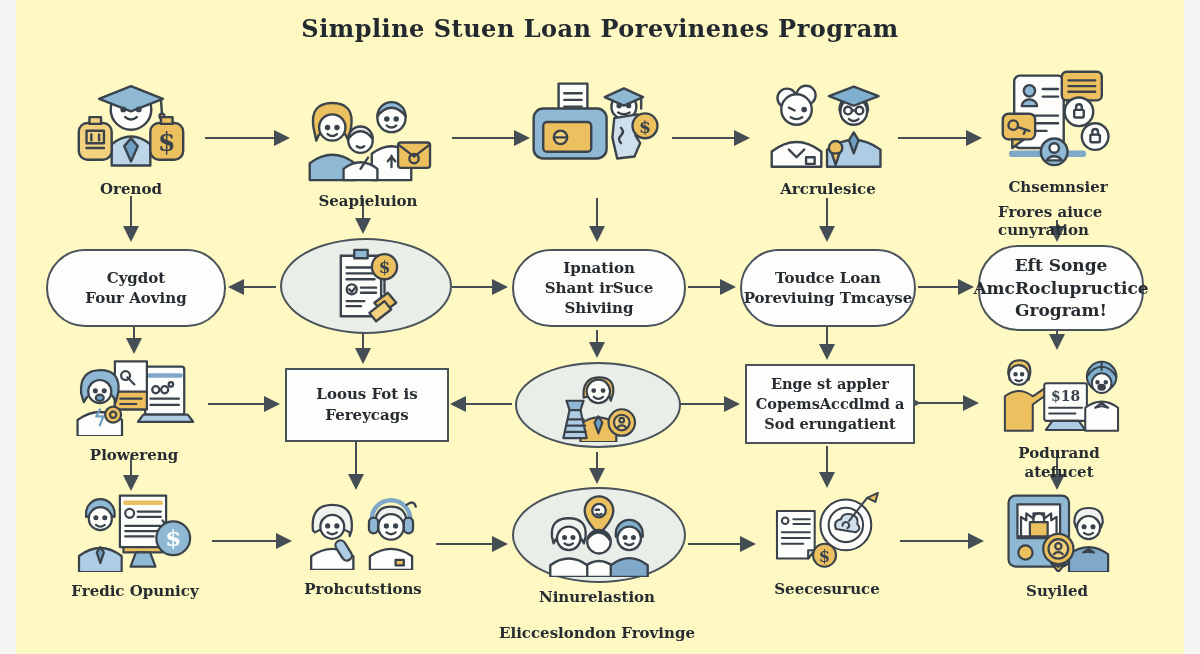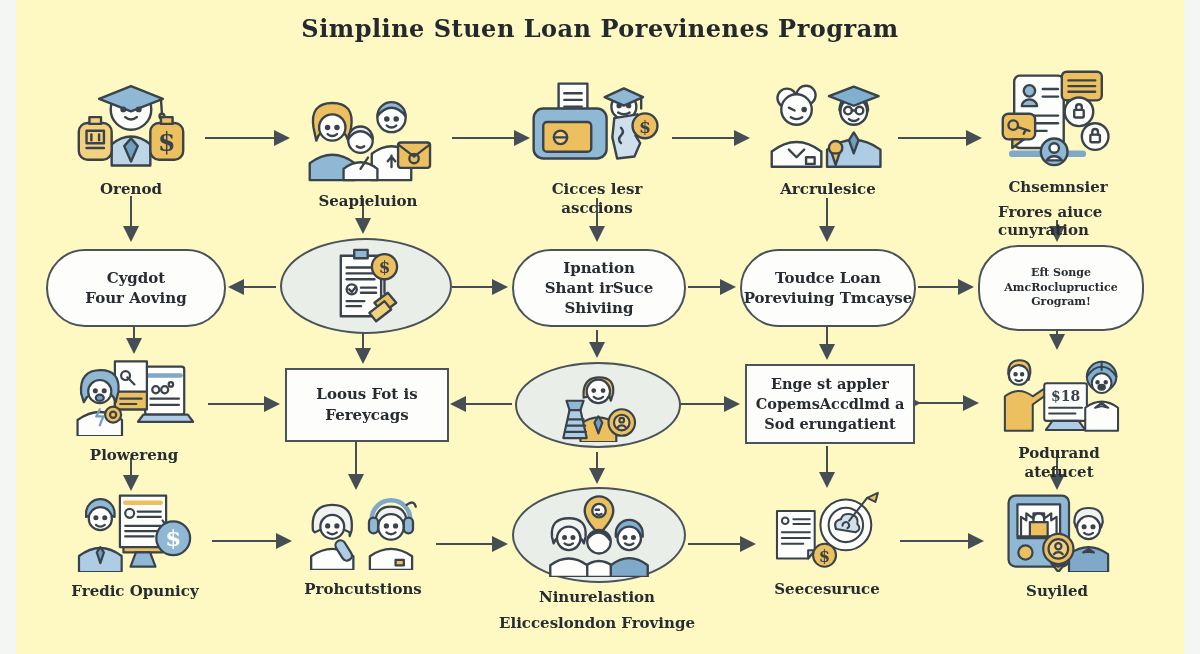--- a/index.html
+++ b/index.html
@@ -151,21 +151,20 @@
           <line x1="36" y1="27" x2="54" y2="27"></line>
           <line x1="36" y1="34" x2="54" y2="34"></line>
         <rect x="4" y="36" width="76" height="52" rx="10" fill="#8fb8d5"></rect>
         <rect x="14" y="50" width="50" height="31" rx="4" fill="#ecc05e"></rect>
         <circle cx="32" cy="66" r="7" fill="#f3d27f"></circle>
           <line x1="27" y1="66" x2="37" y2="66"></line>
         <circle cx="120" cy="54" r="13" fill="#ecc05e"></circle>
       </g>
       <text x="120" y="61" font-size="18" text-anchor="middle" fill="#3a434b">$</text>
     </svg>
-    <div class="lbl">Cicces lesr asccions</div>
   </div>
 
   <div class="node" style="left:764px;top:72px;width:128px">
     <svg class="ic" width="124" height="98" viewBox="0 0 130 100">
       <g stroke="#3a434b" stroke-width="2.5" stroke-linejoin="round" stroke-linecap="round">
         <circle cx="22" cy="26" r="10" fill="#fdfdfb"></circle>
           <circle cx="42" cy="23" r="10" fill="#fdfdfb"></circle>
         <circle cx="32" cy="38" r="16" fill="#fdfdfb"></circle>
         <path d="M24 36 l6 3" fill="none"></path>
           <circle cx="40" cy="38" r="1.7" fill="#3a434b"></circle>
@@ -257,21 +256,21 @@
   <div class="stadium" style="left:512px;top:249px;width:170px;height:74px">
     <div>Ipnation</div>
     <div>Shant irSuce Shiviing</div>
   </div>
 
   <div class="stadium" style="left:740px;top:249px;width:172px;height:74px">
     <div>Toudce Loan</div>
     <div>Poreviuing Tmcayse</div>
   </div>
 
-  <div class="stadium" style="left:978px;top:245px;width:162px;height:82px;font-size:11px">
+  <div class="stadium" style="left:978px;top:245px;width:162px;height:82px;font-size:17px">
     <div>Eft Songe</div>
     <div>AmcRoclupructice</div>
     <div>Grogram!</div>
   </div>
 
   <div class="node" style="left:72px;top:356px;width:124px">
     <svg class="ic" width="122" height="80" viewBox="0 0 135 90">
       <g stroke="#3a434b" stroke-width="2.5" stroke-linejoin="round" stroke-linecap="round">
         <rect x="80" y="12" width="44" height="54" rx="3" fill="#fdfdfb"></rect>
         <path d="M84 22 h36" stroke="#7fa8c9" stroke-width="5"></path>
@@ -437,21 +436,21 @@
         <circle cx="106" cy="54" r="14" fill="#fdfdfb"></circle>
         <circle cx="101" cy="53" r="1.6" fill="#3a434b"></circle>
           <circle cx="111" cy="53" r="1.6" fill="#3a434b"></circle>
         <path d="M101 60 q5 4 10 0" fill="none"></path>
         <path d="M84 100 V86 q22 -17 44 0 v14 z" fill="#7fa8c9"></path>
       </g>
     </svg>
   </div>
   <div class="node" style="left:502px;top:584px;width:190px">
     <div class="lbl" style="margin-top:4px">Ninurelastion</div>
-    <div class="lbl" style="margin-top:7px;white-space:nowrap">Elicceslondon Frovinge</div>
+    <div class="lbl" style="margin-top:17px;white-space:nowrap">Elicceslondon Frovinge</div>
   </div>
 
   <div class="node" style="left:762px;top:488px;width:130px">
     <svg class="ic" width="126" height="82" viewBox="0 0 130 100">
       <g stroke="#3a434b" stroke-width="2.5" stroke-linejoin="round" stroke-linecap="round">
         <path d="M4 28 h46 v48 l-8 10 h-38 z" fill="#fdfdfb"></path>
         <path d="M42 86 l8 -10 h-8 z" fill="#d9dfdb"></path>
         <circle cx="14" cy="40" r="4" fill="none"></circle>
           <line x1="24" y1="38" x2="44" y2="38"></line>
           <line x1="24" y1="44" x2="44" y2="44"></line>

